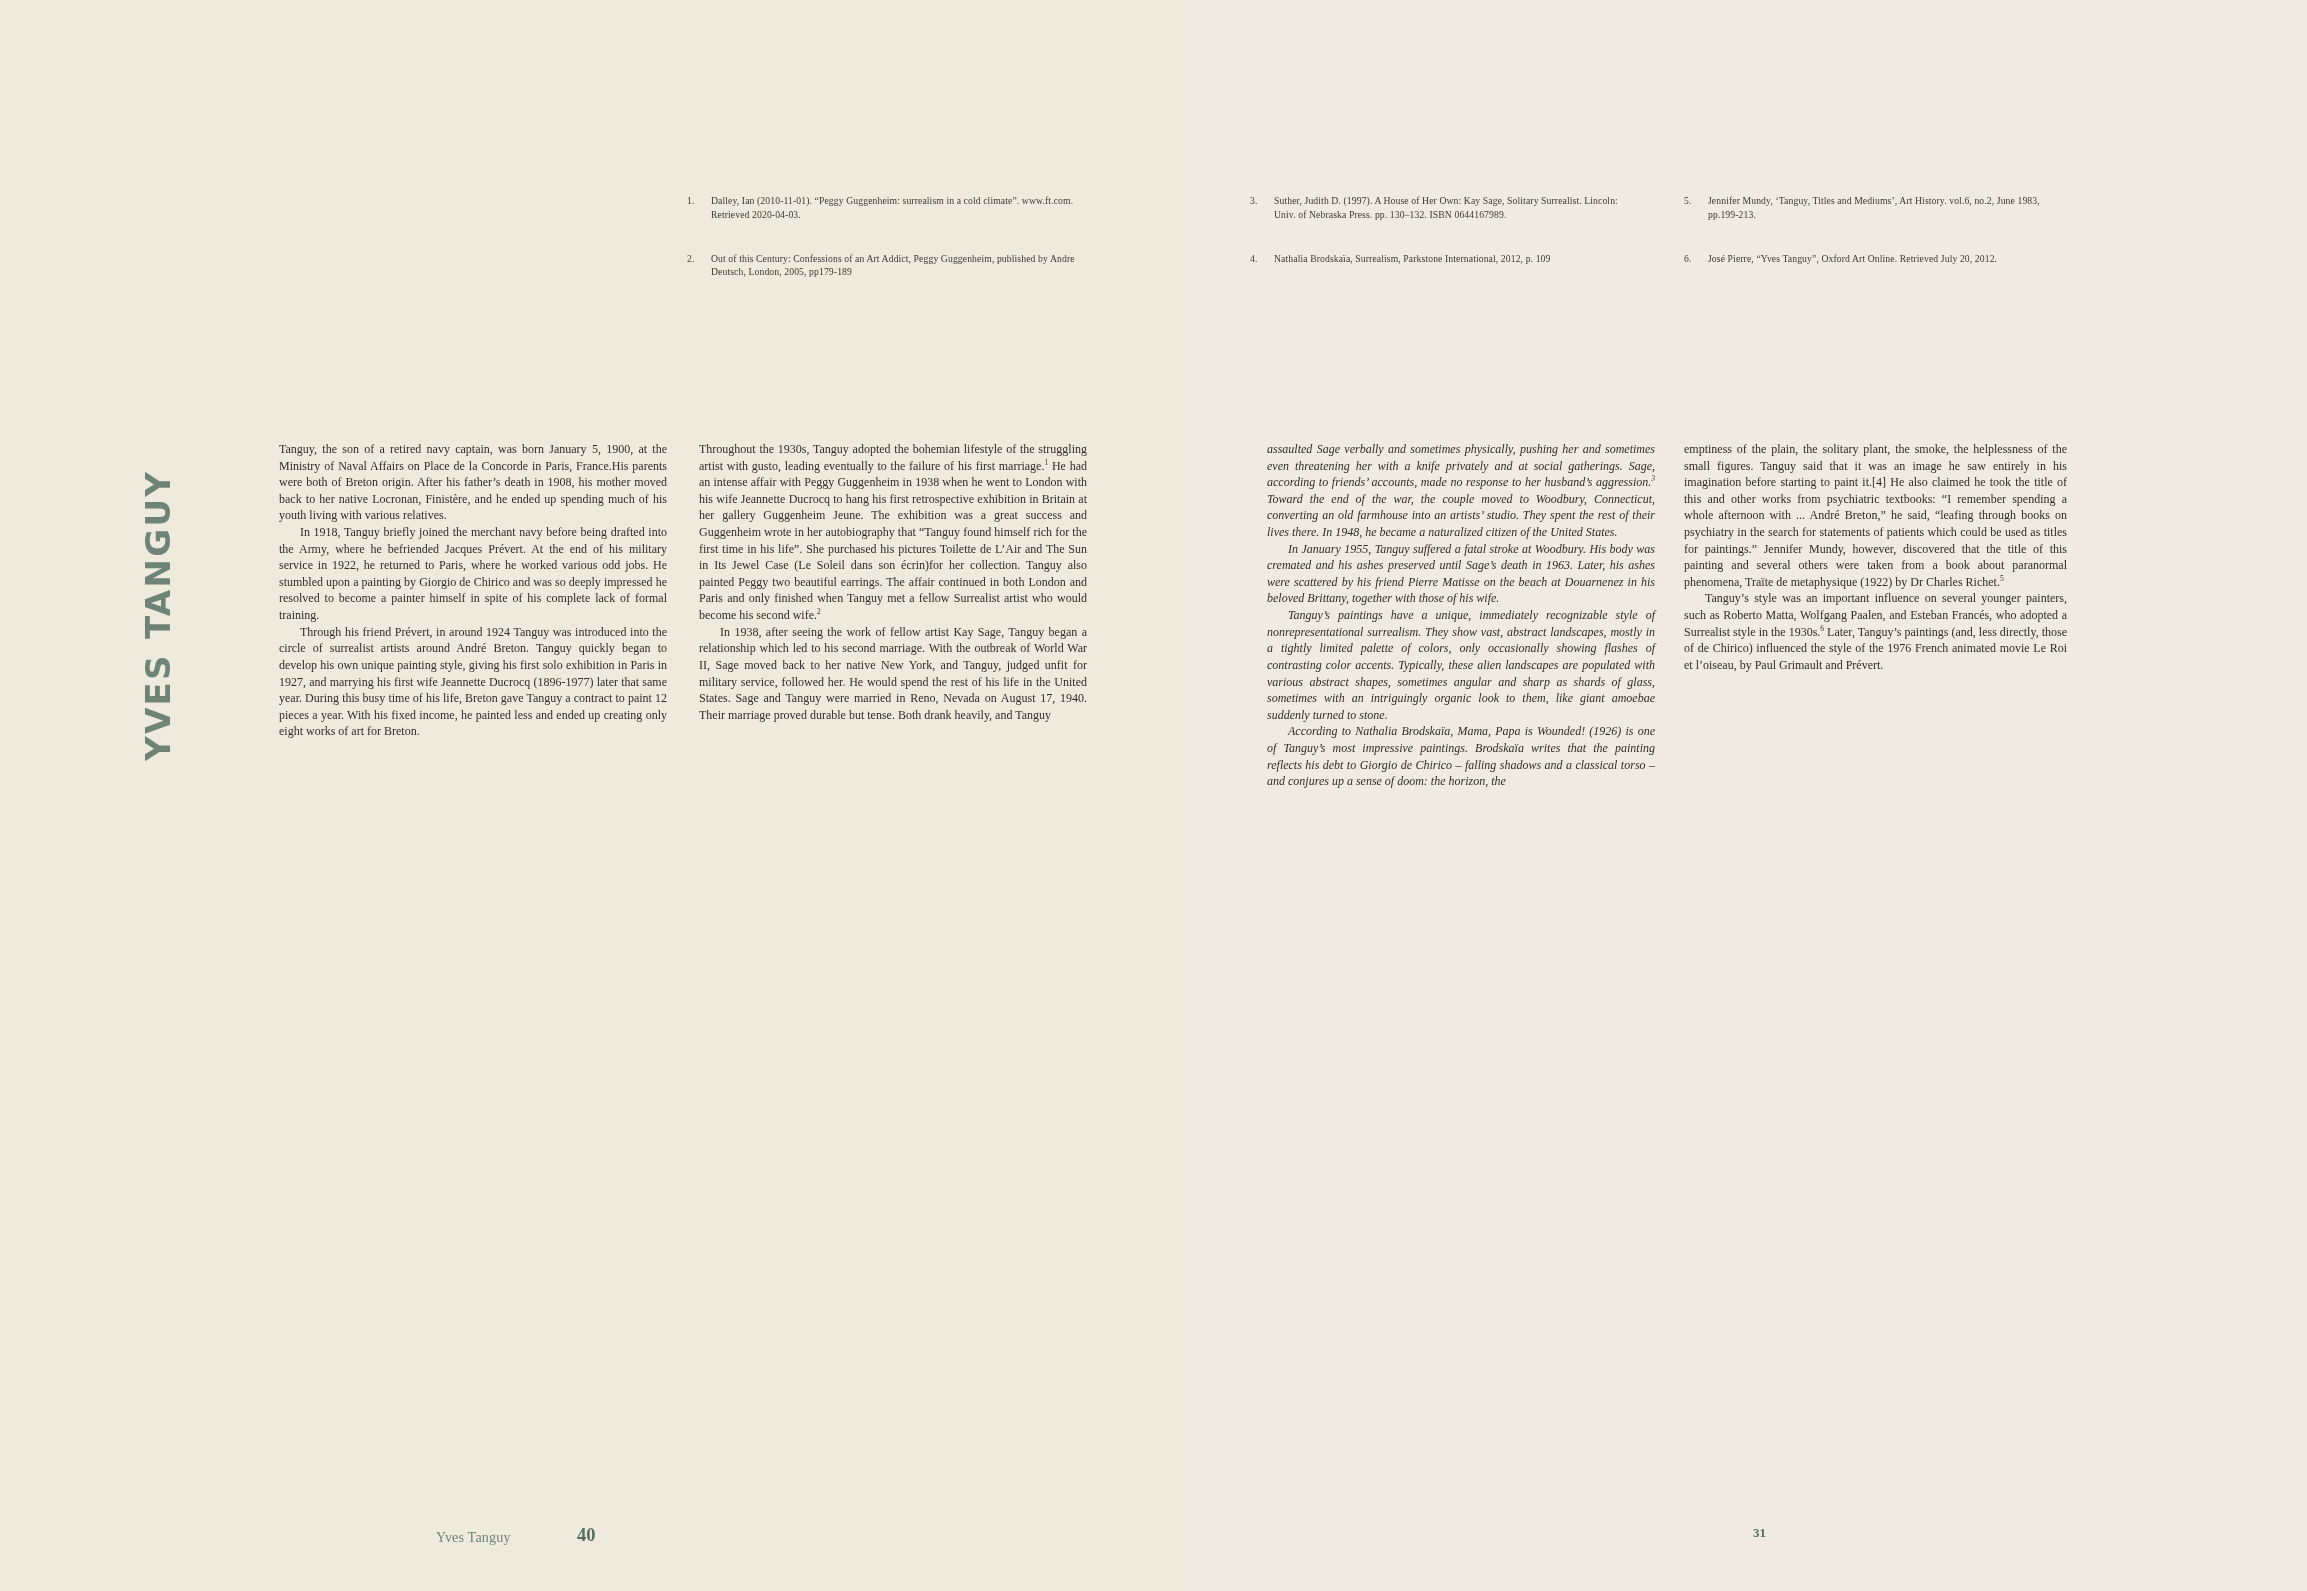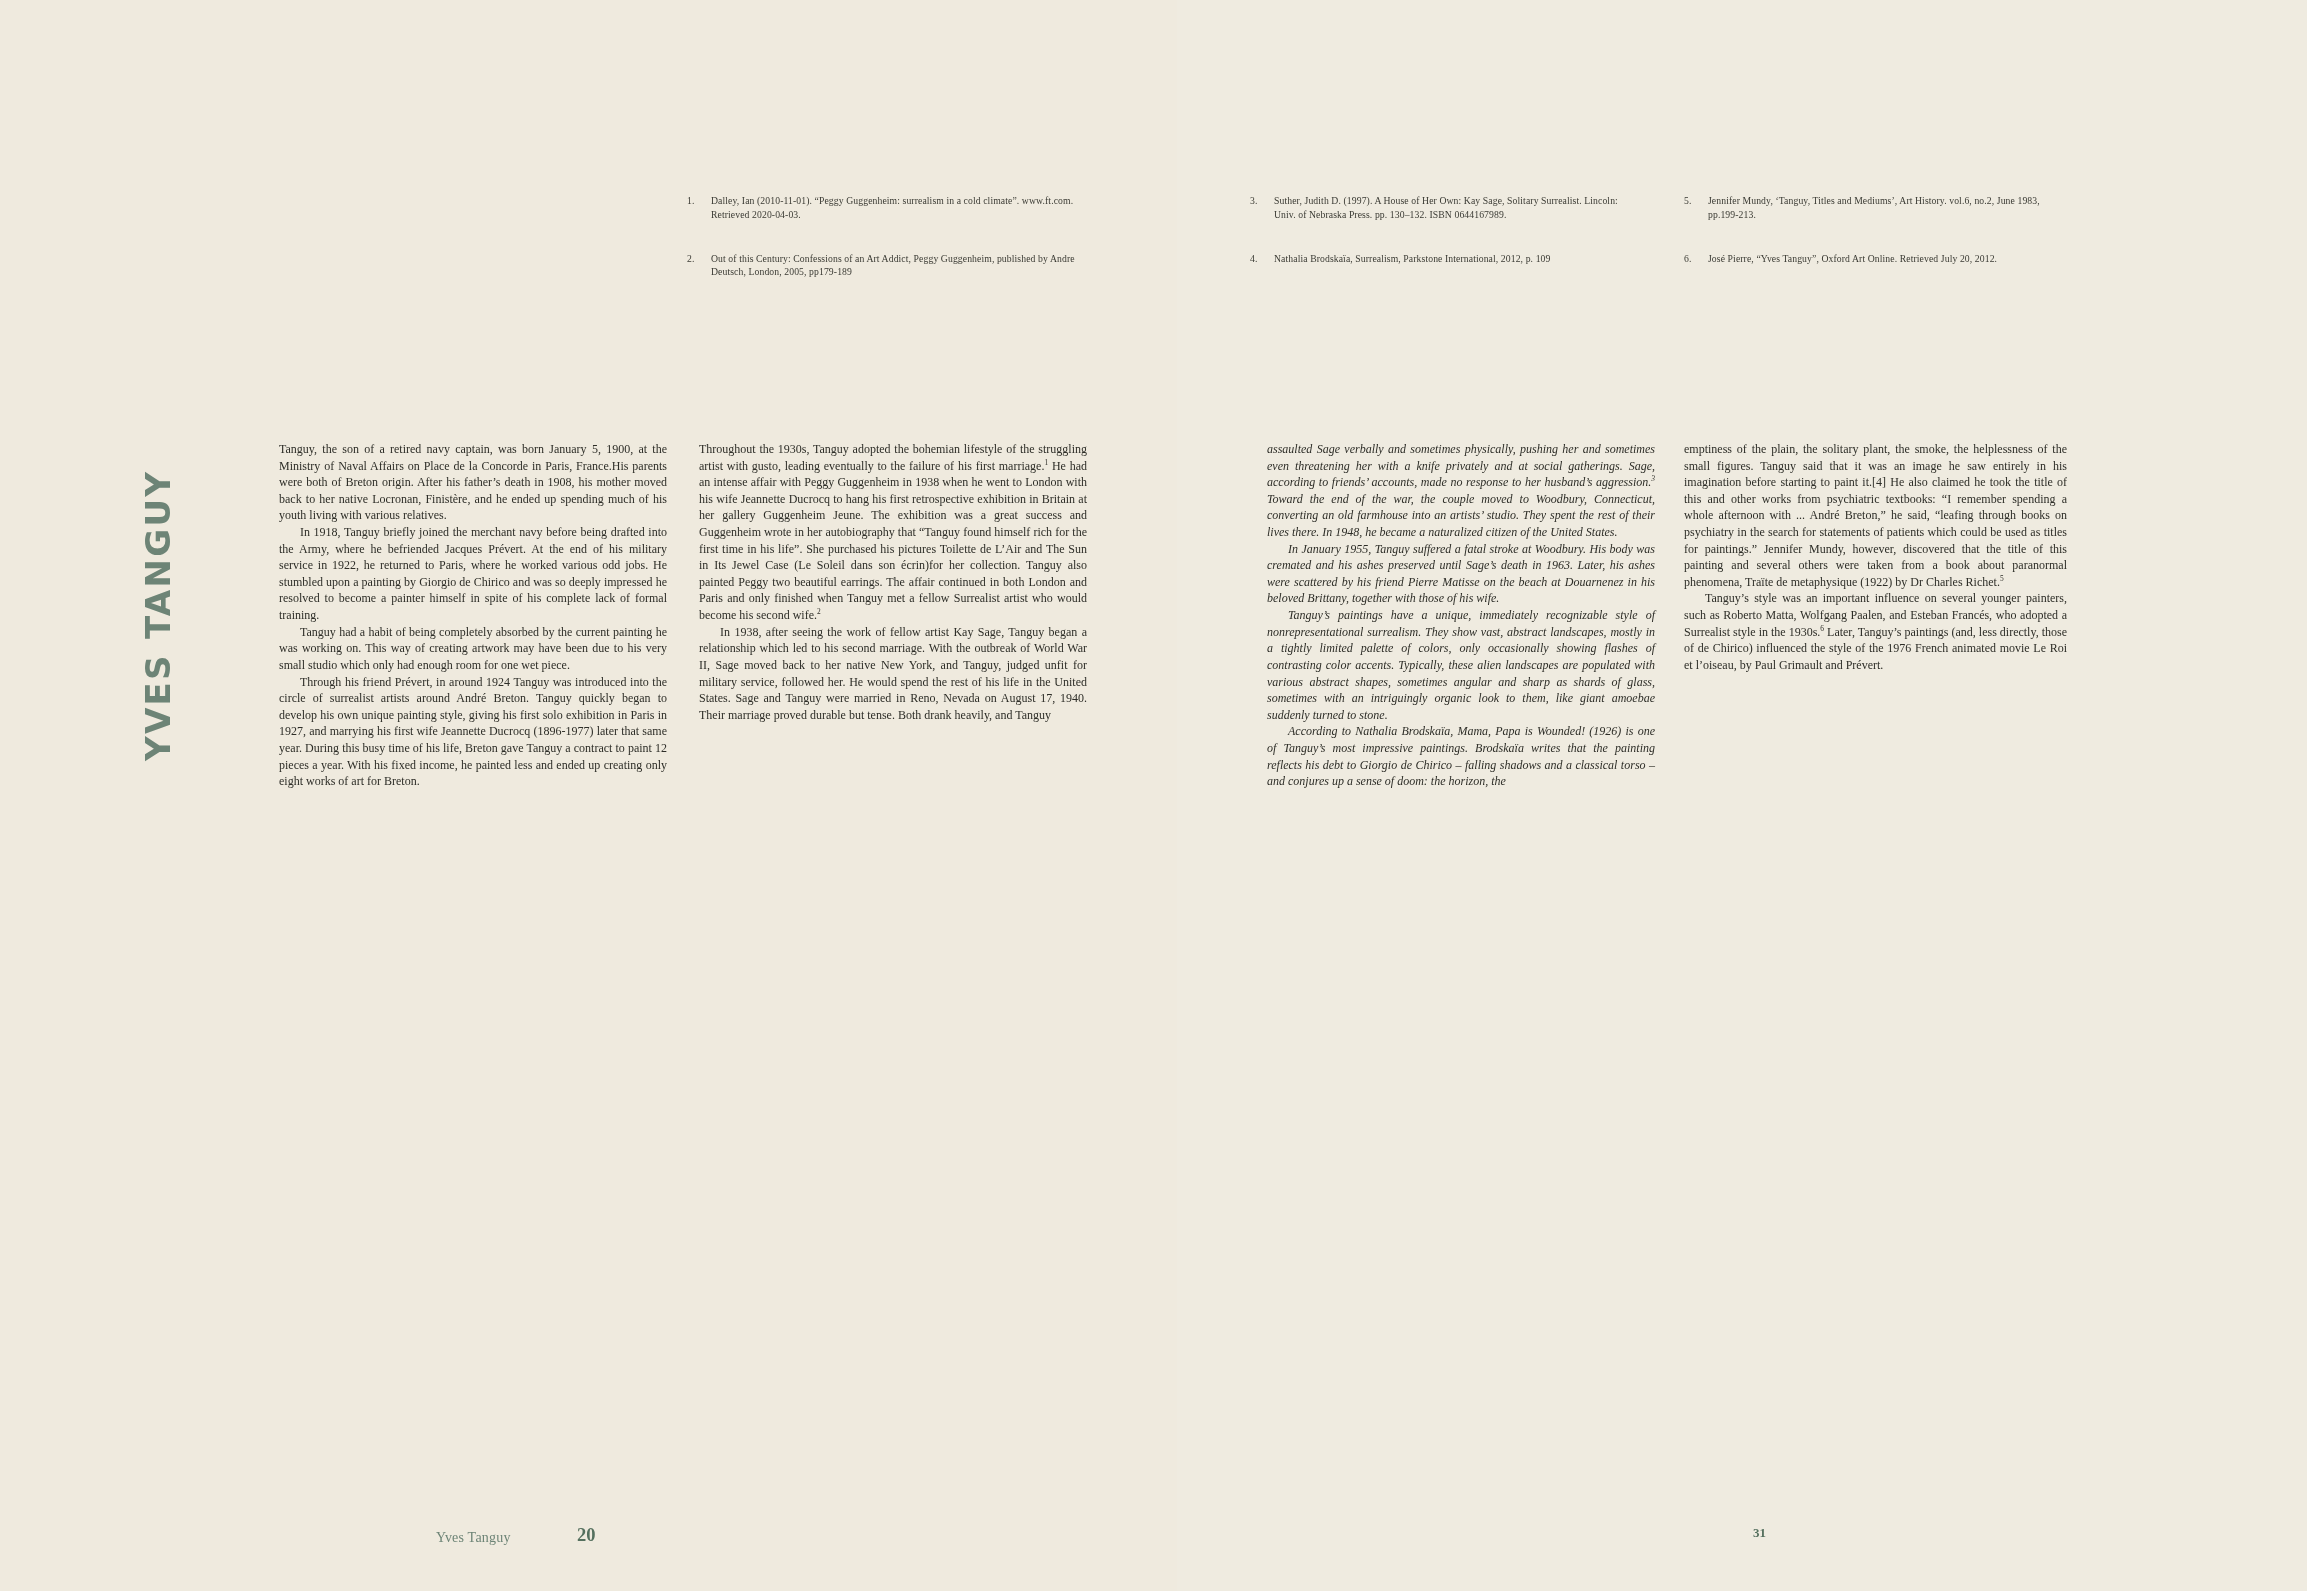--- a/index.html
+++ b/index.html
@@ -180,21 +180,20 @@
         <span>José Pierre, “Yves Tanguy”, Oxford Art Online. Retrieved July 20, 2012.</span>
       </div>
     </div>
   </div>
 
   <div class="vertical-title">YVES TANGUY</div>
 
   <div class="col col-1">
     <p>Tanguy, the son of a retired navy captain, was born January 5, 1900, at the Ministry of Naval Affairs on Place de la Concorde in Paris, France.His parents were both of Breton origin. After his father’s death in 1908, his mother moved back to her native Locronan, Finistère, and he ended up spending much of his youth living with various relatives.</p>
     <p>In 1918, Tanguy briefly joined the merchant navy before being drafted into the Army, where he befriended Jacques Prévert. At the end of his military service in 1922, he returned to Paris, where he worked various odd jobs. He stumbled upon a painting by Giorgio de Chirico and was so deeply impressed he resolved to become a painter himself in spite of his complete lack of formal training.</p>
-    <p>Tanguy had a habit of being completely absorbed by the current painting he was working on. This way of creating artwork may have been due to his very small studio which only had enough room for one wet piece.</p>
     <p>Through his friend Prévert, in around 1924 Tanguy was introduced into the circle of surrealist artists around André Breton. Tanguy quickly began to develop his own unique painting style, giving his first solo exhibition in Paris in 1927, and marrying his first wife Jeannette Ducrocq (1896-1977) later that same year. During this busy time of his life, Breton gave Tanguy a contract to paint 12 pieces a year. With his fixed income, he painted less and ended up creating only eight works of art for Breton.</p>
   </div>
 
   <div class="col col-2">
     <p><span>Throughout the 1930s, Tanguy adopted the bohemian lifestyle of the struggling artist with gusto, leading eventually to the failure of his first marriage.</span><sup>1</sup><span> He had an intense affair with Peggy Guggenheim in 1938 when he went to London with his wife Jeannette Ducrocq to hang his first retrospective exhibition in Britain at her gallery Guggenheim Jeune. The exhibition was a great success and Guggenheim wrote in her autobiography that “Tanguy found himself rich for the first time in his life”. She purchased his pictures Toilette de L’Air and The Sun in Its Jewel Case (Le Soleil dans son écrin)for her collection. Tanguy also painted Peggy two beautiful earrings. The affair continued in both London and Paris and only finished when Tanguy met a fellow Surrealist artist who would become his second wife.</span><sup>2</sup></p>
     <p>In 1938, after seeing the work of fellow artist Kay Sage, Tanguy began a relationship which led to his second marriage. With the outbreak of World War II, Sage moved back to her native New York, and Tanguy, judged unfit for military service, followed her. He would spend the rest of his life in the United States. Sage and Tanguy were married in Reno, Nevada on August 17, 1940. Their marriage proved durable but tense. Both drank heavily, and Tanguy</p>
   </div>
 
   <div class="col col-3">
     <p><span>assaulted Sage verbally and sometimes physically, pushing her and sometimes even threatening her with a knife privately and at social gatherings. Sage, according to friends’ accounts, made no response to her husband’s aggression.</span><sup>3</sup><span> Toward the end of the war, the couple moved to Woodbury, Connecticut, converting an old farmhouse into an artists’ studio. They spent the rest of their lives there. In 1948, he became a naturalized citizen of the United States.</span></p>
@@ -202,16 +201,16 @@
     <p>Tanguy’s paintings have a unique, immediately recognizable style of nonrepresentational surrealism. They show vast, abstract landscapes, mostly in a tightly limited palette of colors, only occasionally showing flashes of contrasting color accents. Typically, these alien landscapes are populated with various abstract shapes, sometimes angular and sharp as shards of glass, sometimes with an intriguingly organic look to them, like giant amoebae suddenly turned to stone.</p>
     <p>According to Nathalia Brodskaïa, Mama, Papa is Wounded! (1926) is one of Tanguy’s most impressive paintings. Brodskaïa writes that the painting reflects his debt to Giorgio de Chirico – falling shadows and a classical torso – and conjures up a sense of doom: the horizon, the</p>
   </div>
 
   <div class="col col-4">
     <p><span>emptiness of the plain, the solitary plant, the smoke, the helplessness of the small figures. Tanguy said that it was an image he saw entirely in his imagination before starting to paint it.[4] He also claimed he took the title of this and other works from psychiatric textbooks: “I remember spending a whole afternoon with ... André Breton,” he said, “leafing through books on psychiatry in the search for statements of patients which could be used as titles for paintings.” Jennifer Mundy, however, discovered that the title of this painting and several others were taken from a book about paranormal phenomena, Traïte de metaphysique (1922) by Dr Charles Richet.</span><sup>5</sup></p>
     <p><span>Tanguy’s style was an important influence on several younger painters, such as Roberto Matta, Wolfgang Paalen, and Esteban Francés, who adopted a Surrealist style in the 1930s.</span><sup>6</sup><span> Later, Tanguy’s paintings (and, less directly, those of de Chirico) influenced the style of the 1976 French animated movie Le Roi et l’oiseau, by Paul Grimault and Prévert.</span></p>
   </div>
 
   <div class="footer footer-left-label">Yves Tanguy</div>
-  <div class="footer footer-left-num">20</div>
+  <div class="footer footer-left-num">40</div>
   <div class="footer footer-right-num">31</div>
 </div>
 
 
 </body></html>

